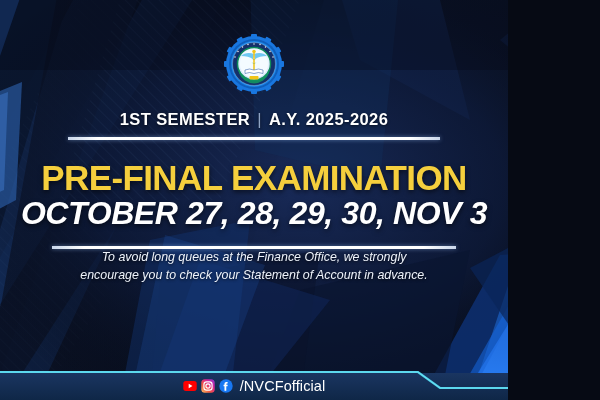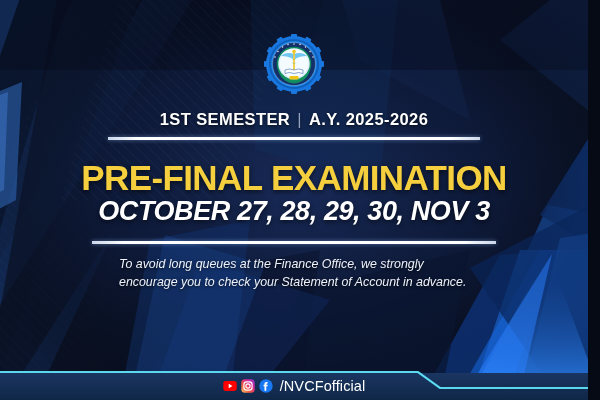--- a/index.html
+++ b/index.html
@@ -5,21 +5,21 @@
 <style>
   * { margin:0; padding:0; box-sizing:border-box; }
   html, body {
     width:600px; height:400px;
     background:#060a14;
     font-family:"Liberation Sans", sans-serif;
     overflow:hidden;
   }
   #poster {
     position:relative;
-    width:588px; height:400px;
+    width:508px; height:400px;
     overflow:hidden;
     background:
       radial-gradient(ellipse 420px 260px at 50% 46%, #16254d 0%, #0e1a38 45%, #0a1228 70%, #070c18 100%);
   }
 
   
   .bg { position:absolute; inset:0; pointer-events:none; }
 
   
   #content {
@@ -63,33 +63,33 @@
     font-weight:bold;
     letter-spacing:-0.6px;
     line-height:1.02;
     white-space:nowrap;
     text-shadow:0 2px 5px rgba(0,0,0,0.6);
   }
 
   .dateline {
     margin-top:1px;
     color:#ffffff;
-    font-size:27px;
+    font-size:32px;
     font-weight:bold;
     font-style:italic;
     letter-spacing:-0.4px;
     line-height:1.05;
     white-space:nowrap;
     text-shadow:0 2px 5px rgba(0,0,0,0.6);
     text-align:center;
   }
 
   .rule-slot { margin-top:16px; }
 
-  .body-block { margin-top:12px; width:350px; }
+  .body-block { width:350px; text-align:center; }
   .para {
     color:#eef3fb;
     font-size:12.4px;
     font-style:italic;
     line-height:1.42;
     text-shadow:0 1px 3px rgba(0,0,0,0.7);
   }
   .para + .para { margin-top:17px; }
 
   

